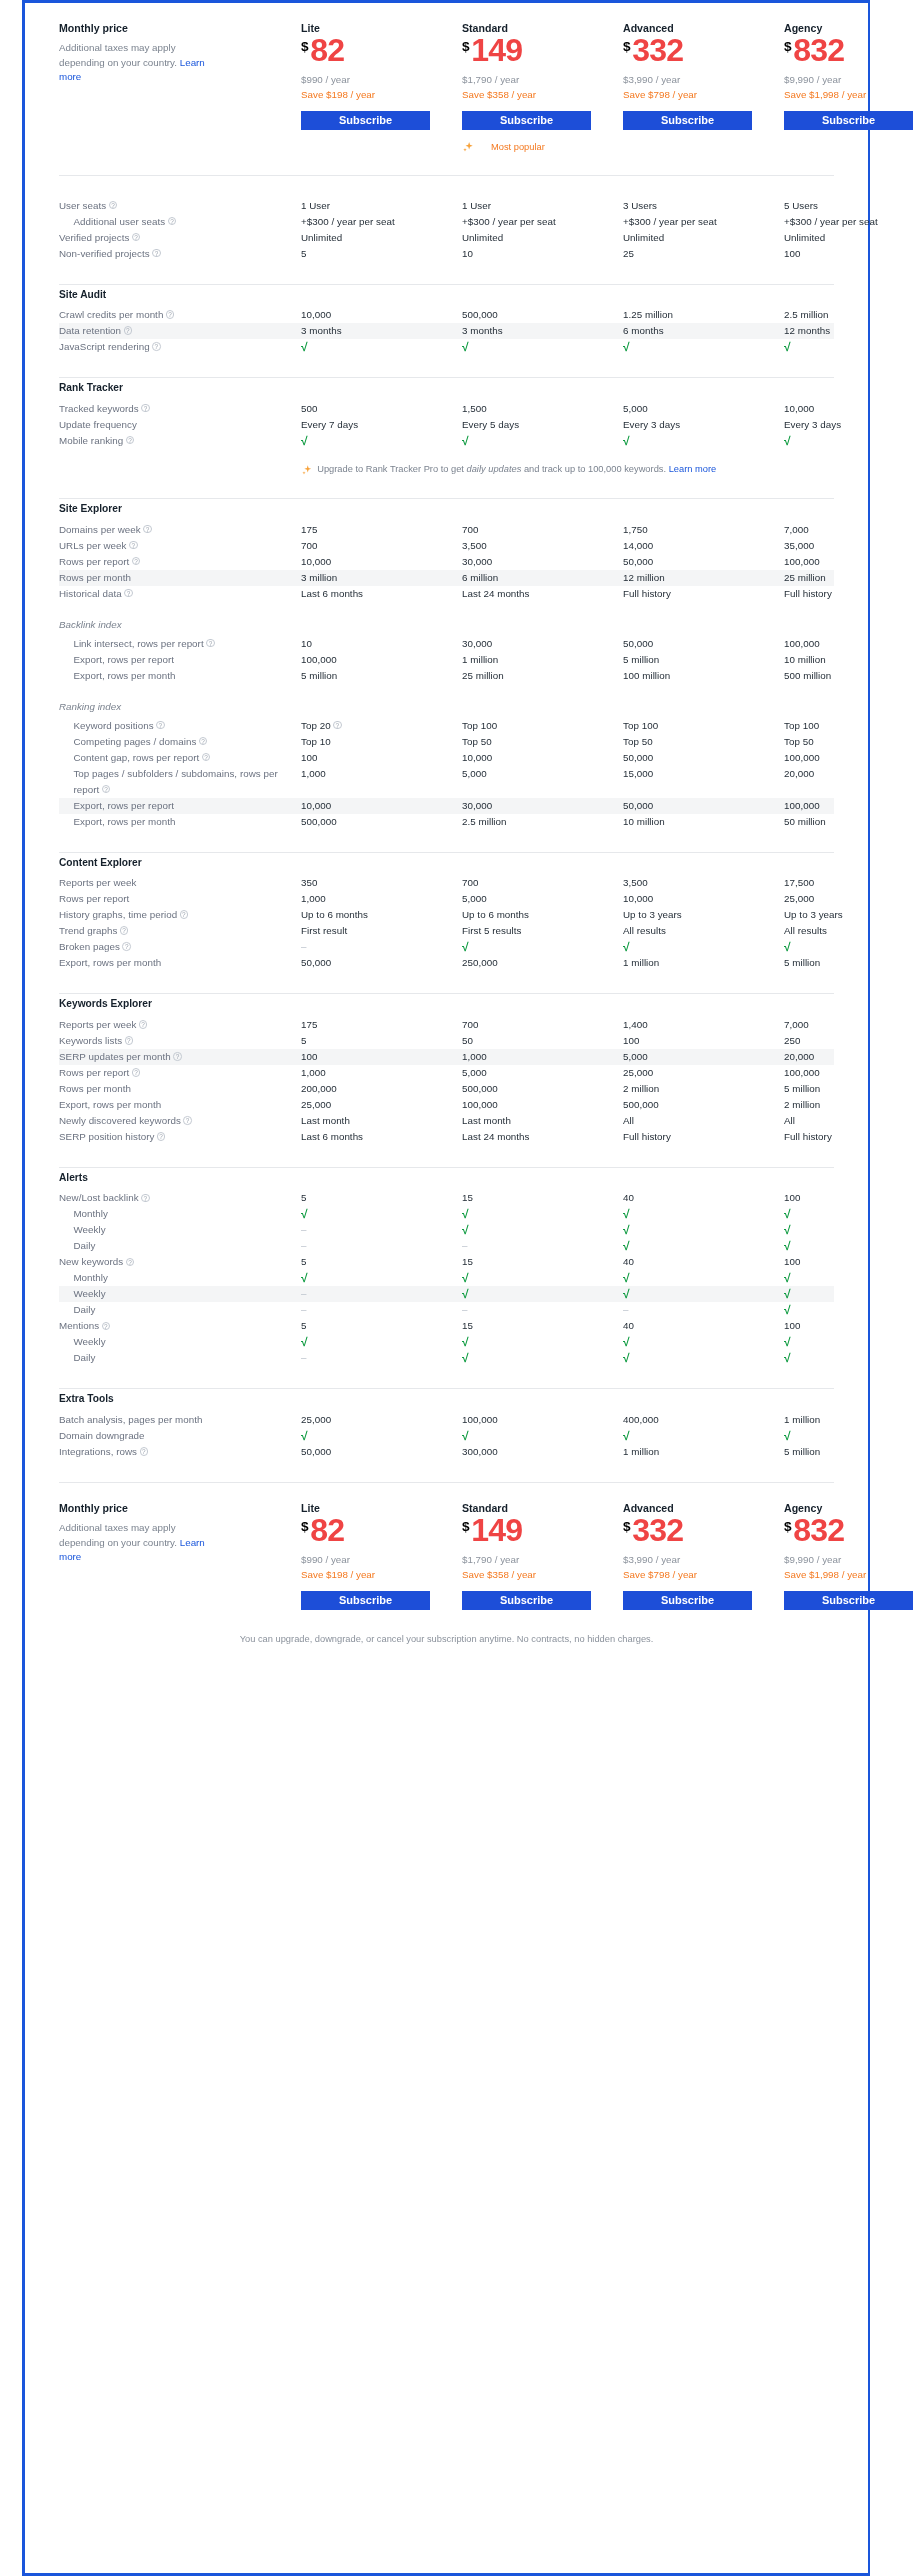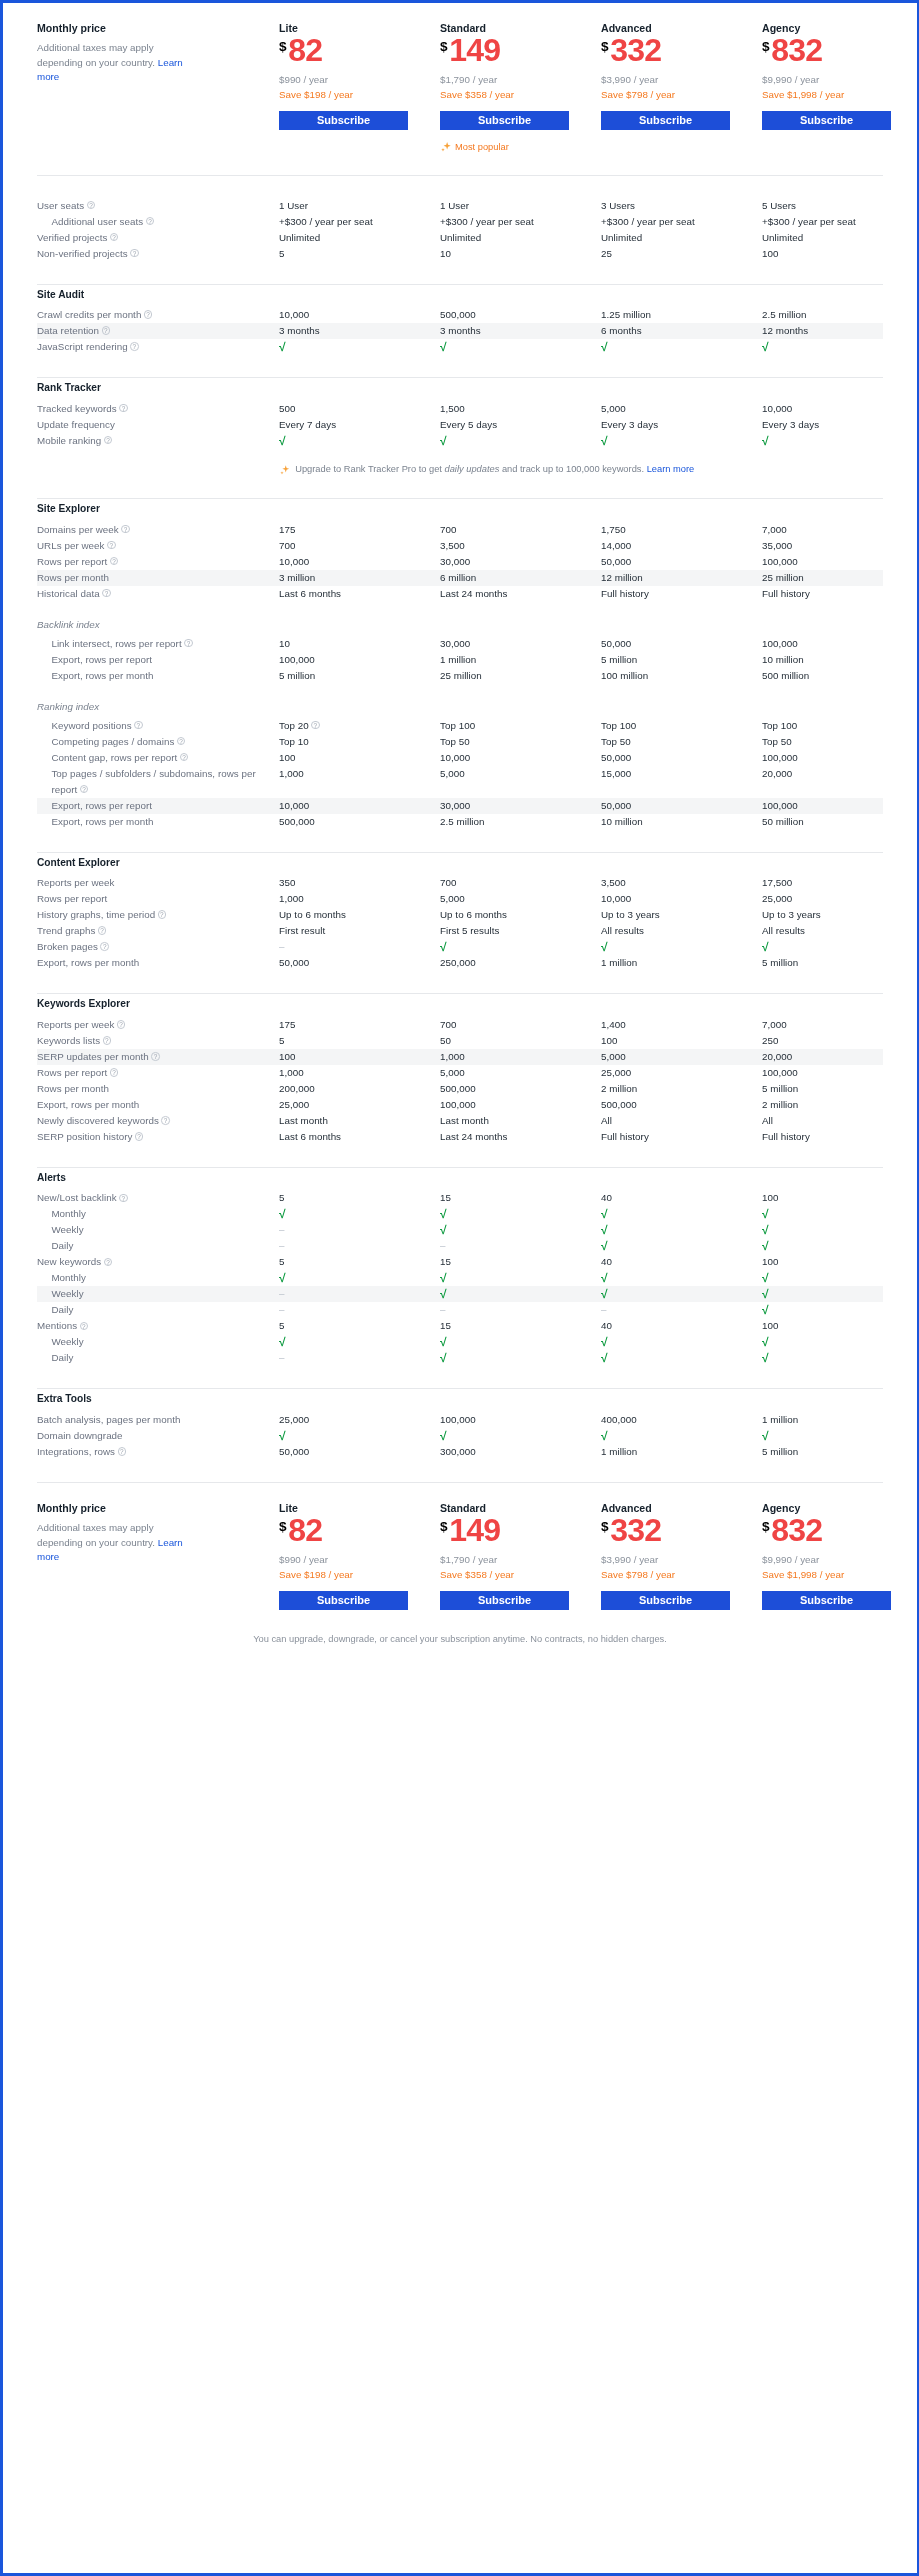--- a/index.html
+++ b/index.html
@@ -2,28 +2,29 @@
 <html style="font-size:13.6px"><head>
 <meta charset="utf-8">
 <style>
   * { box-sizing: border-box; margin: 0; padding: 0; }
   html, body {
     width: 919px;
     background: #ffffff;
     font-family: "Liberation Sans", sans-serif;
   }
   .page {
-    width: 919px;
+    width: 848px;
     min-height: 2576px;
     background: #ffffff;
     border-left: 3.4px solid #1a56db;
     border-right: 2.5px solid #1a56db;
     border-top: 3.4px solid #1a56db;
     border-bottom: 3.4px solid #1a56db;
     position: relative;
+    margin-left: 22px;
   }
   .inner { padding: 0 34px 0 34px; }
 
   
   .row {
     display: grid;
     grid-template-columns: 242px 161px 161px 161px 161px;
     align-items: start;
     min-height: 15.3px;
   }
@@ -99,21 +100,21 @@
     display: block;
     width: 129px; height: 19.5px;
     background: #1d4ed8;
     color: #ffffff;
     font-size: 11px; font-weight: 700;
     border: none; cursor: pointer;
     text-align: center; line-height: 19.5px;
     font-family: "Liberation Sans", sans-serif;
   }
   .popular {
-    display: flex; align-items: center; gap: 3px;
+    display: flex; align-items: center; gap: 17px;
     margin-top: 10.2px; font-size: 9.3px; color: #f47920;
   }
   .sparkle { width: 12px; height: 12px; display: inline-block; }
 
   
   .divider { border-top: 0.8px solid #e6e8eb; }
   .sec-title {
     font-size: 10.2px; font-weight: 700; color: #15202b;
     padding-top: 4px; padding-bottom: 7.6px;
   }

